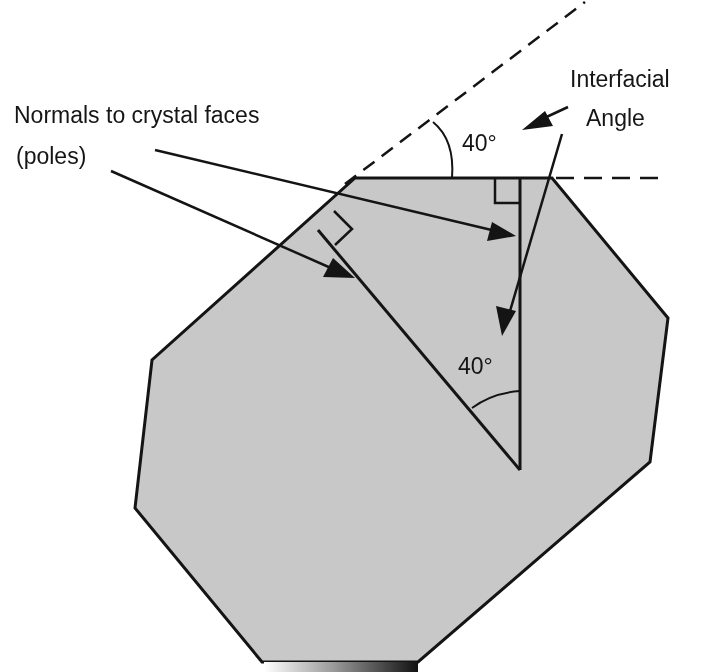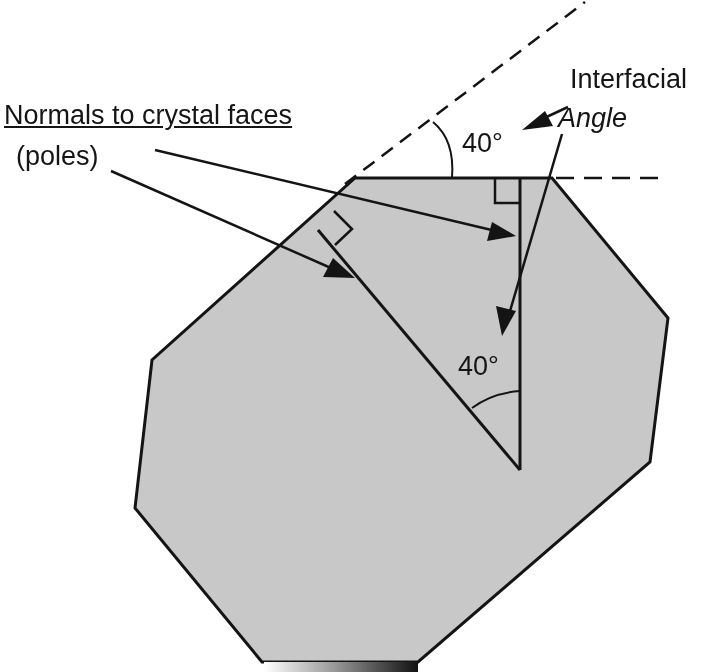--- a/index.html
+++ b/index.html
@@ -1,18 +1,18 @@
 <!DOCTYPE html>
 <html><head>
 <meta charset="utf-8">
 <style>
   html, body { margin: 0; padding: 0; background: #ffffff; }
   body { width: 720px; height: 672px; position: relative; overflow: hidden; }
   #diagram { position: absolute; left: 0; top: 0; width: 720px; height: 672px; }
-  .lbl { position: absolute; font-family: "Liberation Sans", sans-serif; color: #151515; font-size: 27px; line-height: 27px; white-space: nowrap; }
+  .lbl { position: absolute; font-family: "Liberation Sans", sans-serif; color: #151515; font-size: 23px; line-height: 27px; white-space: nowrap; }
 </style>
 </head>
 <body>
 
 <svg id="diagram" viewBox="0 0 720 672" xmlns="http://www.w3.org/2000/svg">
   <defs>
     <linearGradient id="baseGrad" x1="0" x2="1" y1="0" y2="0">
       <stop offset="0" stop-color="#ffffff"></stop>
       <stop offset="0.45" stop-color="#9a9a9a"></stop>
       <stop offset="1" stop-color="#111111"></stop>
@@ -44,18 +44,18 @@
   <line x1="111" y1="171" x2="340" y2="272" stroke="#141414" stroke-width="2.5"></line>
   <polygon points="355,278 323,277 333,258" fill="#141414"></polygon>
 
   <line x1="568" y1="107" x2="540" y2="120" stroke="#141414" stroke-width="2.5"></line>
   <polygon points="522,130 545,111 553,126" fill="#141414"></polygon>
 
   <line x1="562" y1="134" x2="508" y2="318" stroke="#141414" stroke-width="2.5"></line>
   <polygon points="502,336 496,306 516,311" fill="#141414"></polygon>
 </svg>
 
-<div class="lbl" style="left:4px; top:102px;text-decoration:underline;">Normals to crystal faces</div>
+<div class="lbl" style="left:14px; top:102px;">Normals to crystal faces</div>
 <div class="lbl" style="left:16px; top:143px;">(poles)</div>
 <div class="lbl" style="left:570px; top:66px;">Interfacial</div>
-<div class="lbl" style="left:558px; top:105px;font-style:italic;">Angle</div>
+<div class="lbl" style="left:586px; top:105px;">Angle</div>
 <div class="lbl" style="left:462px; top:130px;">40°</div>
 <div class="lbl" style="left:458px; top:353px;">40°</div>
 
 </body></html>

